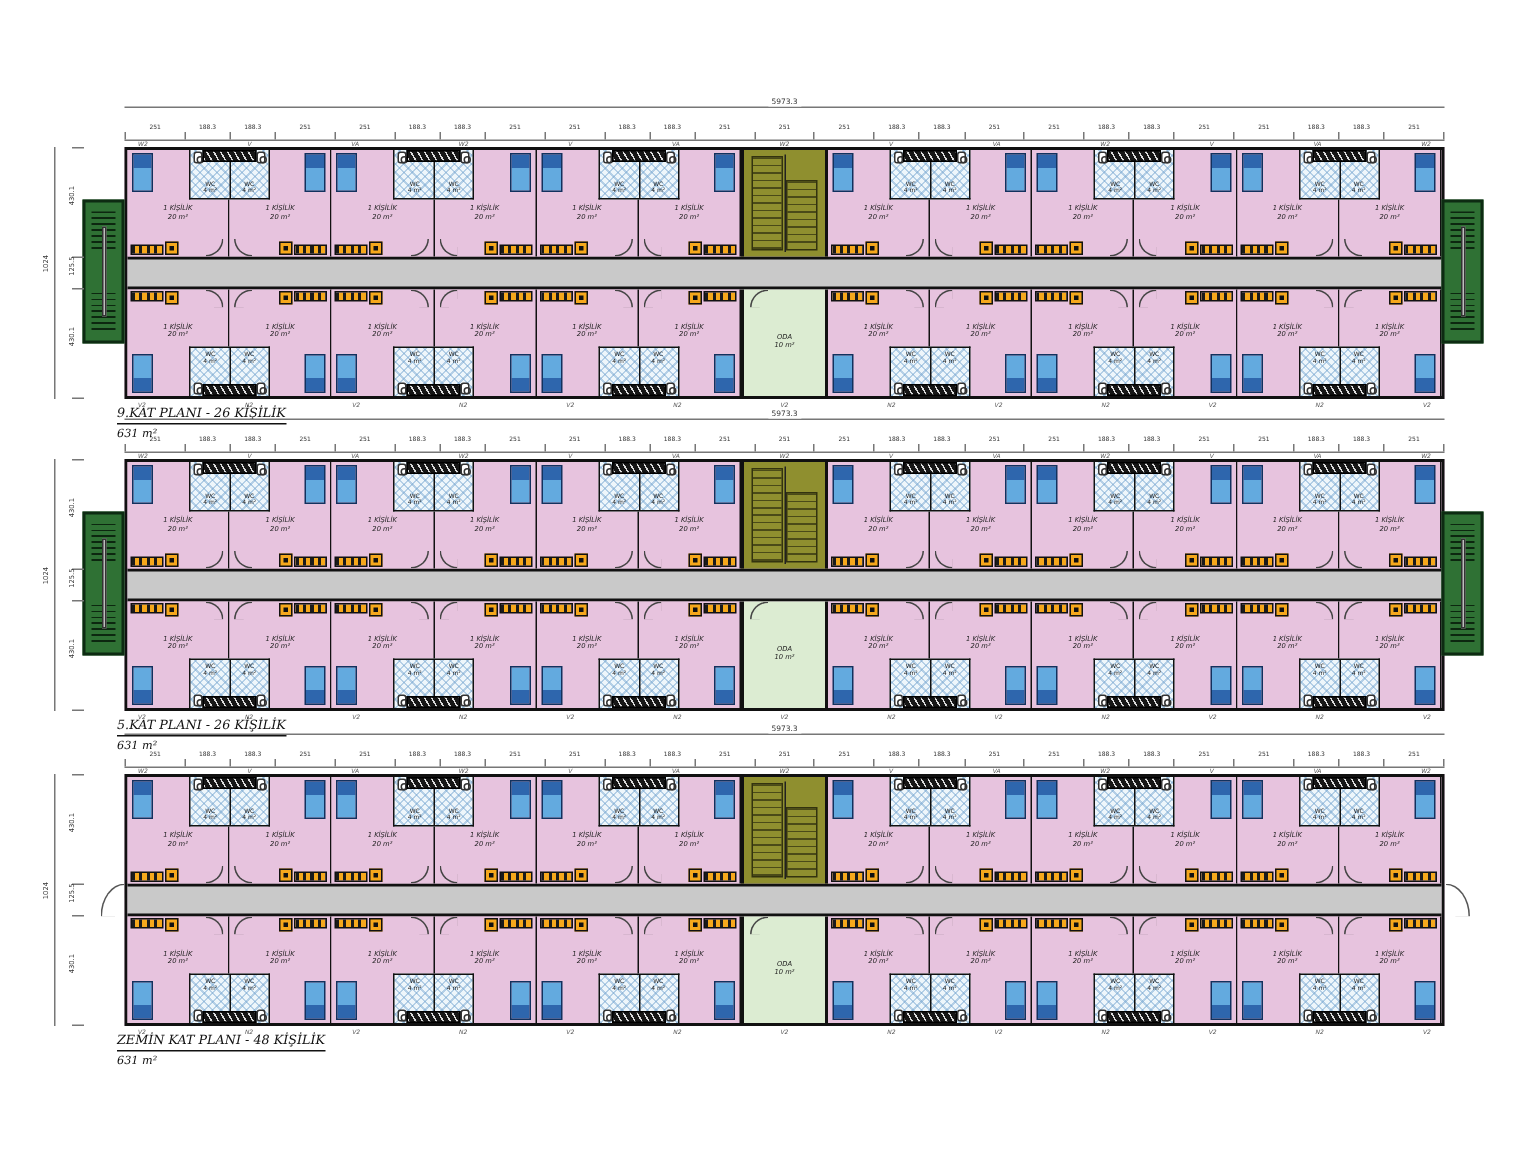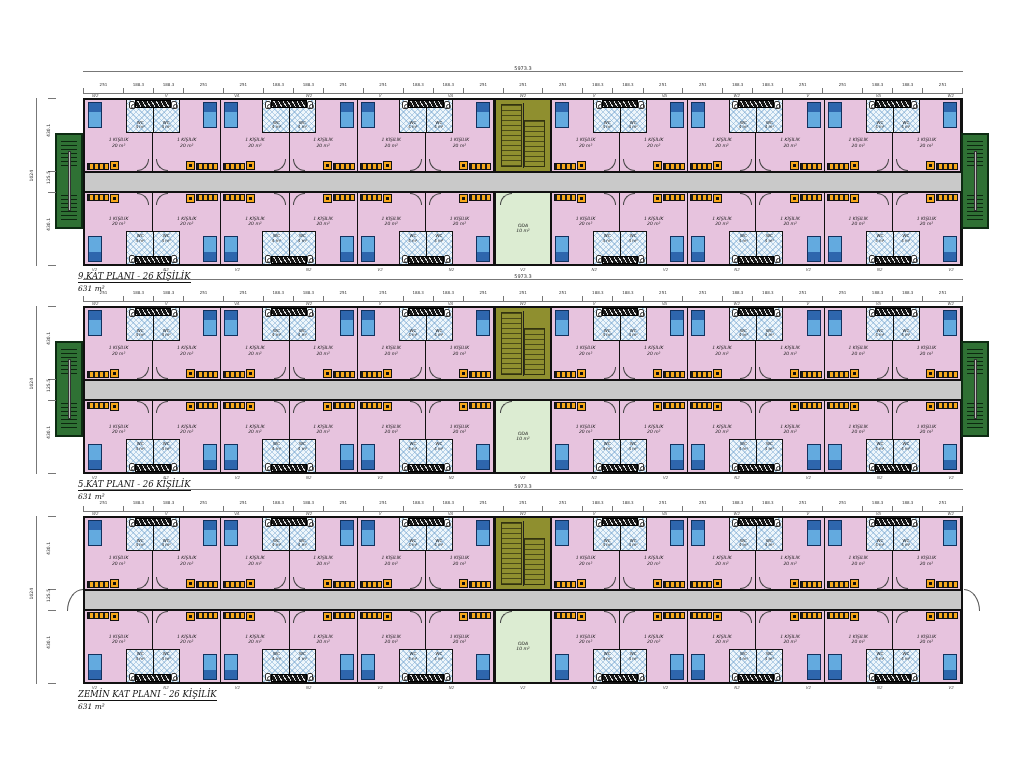--- a/index.html
+++ b/index.html
@@ -1853,17 +1853,17 @@
           <div class="vlabel">430.1</div>
         </div>
         <div class="vseg" style="flex-grow: 21;">
           <div class="vlabel">125.5</div>
         </div>
         <div class="vseg" style="flex-grow: 73;">
           <div class="vlabel">430.1</div>
         </div>
       </div>
       <div class="floor-label">
-        <div class="fl1">ZEMİN KAT PLANI - 26 KİŞİLİK</div>
+        <div class="fl1">ZEMİN KAT PLANI - 48 KİŞİLİK</div>
         <div class="fl2">631 m²</div>
       </div>
     </div>
   </div>
 
 </body></html>

